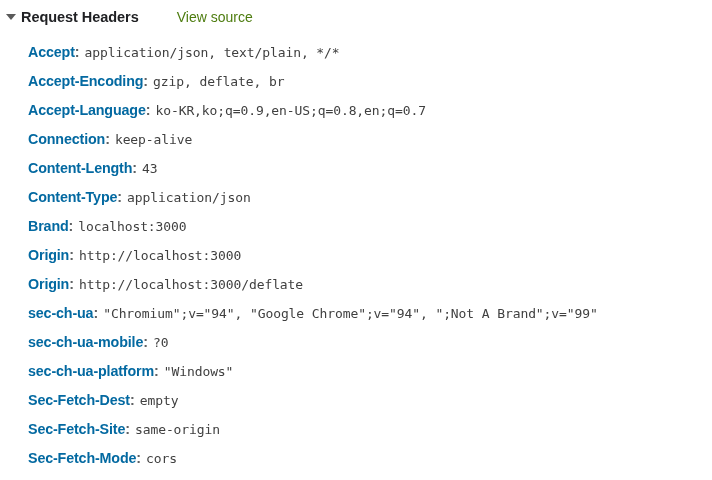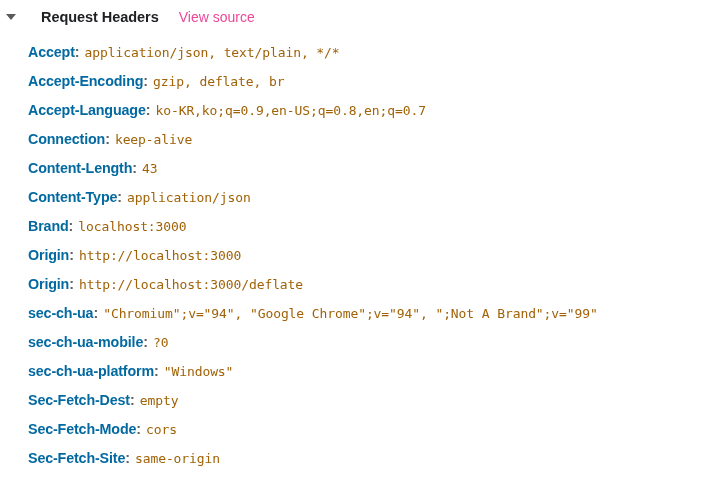--- a/index.html
+++ b/index.html
@@ -25,21 +25,20 @@
 
   
   .section-header {
     position: absolute;
     left: 0;
     top: 4px;
     height: 26px;
     display: flex;
     align-items: center;
     white-space: nowrap;
-    gap: 20px;
   }
   .disclosure-triangle {
     width: 16px;
     height: 26px;
     display: flex;
     align-items: center;
     justify-content: center;
     margin-left: 3px;
     cursor: default;
   }
@@ -54,21 +53,22 @@
   .section-title {
     font-size: 14.5px;
     font-weight: bold;
     color: #202124;
     letter-spacing: -0.05px;
     margin-left: 2px;
   }
   .view-source {
     font-size: 14px;
     font-weight: normal;
-    color: #ec4899;
+    color: #4d7c0f;
+    margin-left: 38px;
     cursor: default;
   }
 
   
   #headers-list {
     position: absolute;
     left: 0;
     top: 37px;
     width: 712px;
   }
@@ -88,21 +88,21 @@
   }
   .header-colon {
     font-family: "Liberation Sans", sans-serif;
     font-size: 14.3px;
     font-weight: bold;
     color: #5f6163;
   }
   .header-value {
     font-family: "DejaVu Sans Mono", "Liberation Mono", monospace;
     font-size: 13px;
-    color: #a16207;
+    color: #404040;
     margin-left: 5px;
     letter-spacing: -0.1px;
   }
 </style>
 </head>
 <body>
 
 <div id="panel">
 
   <div class="section-header">
@@ -120,17 +120,17 @@
       <div class="header-row"><span class="header-name">Connection</span><span class="header-colon">:</span><span class="header-value">keep-alive</span></div>
       <div class="header-row"><span class="header-name">Content-Length</span><span class="header-colon">:</span><span class="header-value">43</span></div>
       <div class="header-row"><span class="header-name">Content-Type</span><span class="header-colon">:</span><span class="header-value">application/json</span></div>
       <div class="header-row"><span class="header-name">Brand</span><span class="header-colon">:</span><span class="header-value">localhost:3000</span></div>
       <div class="header-row"><span class="header-name">Origin</span><span class="header-colon">:</span><span class="header-value">http://localhost:3000</span></div>
       <div class="header-row"><span class="header-name">Origin</span><span class="header-colon">:</span><span class="header-value">http://localhost:3000/deflate</span></div>
       <div class="header-row"><span class="header-name">sec-ch-ua</span><span class="header-colon">:</span><span class="header-value">"Chromium";v="94", "Google Chrome";v="94", ";Not A Brand";v="99"</span></div>
       <div class="header-row"><span class="header-name">sec-ch-ua-mobile</span><span class="header-colon">:</span><span class="header-value">?0</span></div>
       <div class="header-row"><span class="header-name">sec-ch-ua-platform</span><span class="header-colon">:</span><span class="header-value">"Windows"</span></div>
       <div class="header-row"><span class="header-name">Sec-Fetch-Dest</span><span class="header-colon">:</span><span class="header-value">empty</span></div>
+      <div class="header-row"><span class="header-name">Sec-Fetch-Site</span><span class="header-colon">:</span><span class="header-value">same-origin</span></div>
       <div class="header-row"><span class="header-name">Sec-Fetch-Mode</span><span class="header-colon">:</span><span class="header-value">cors</span></div>
-      <div class="header-row"><span class="header-name">Sec-Fetch-Site</span><span class="header-colon">:</span><span class="header-value">same-origin</span></div>
     </div>
 
 </div>
 
 </body></html>

